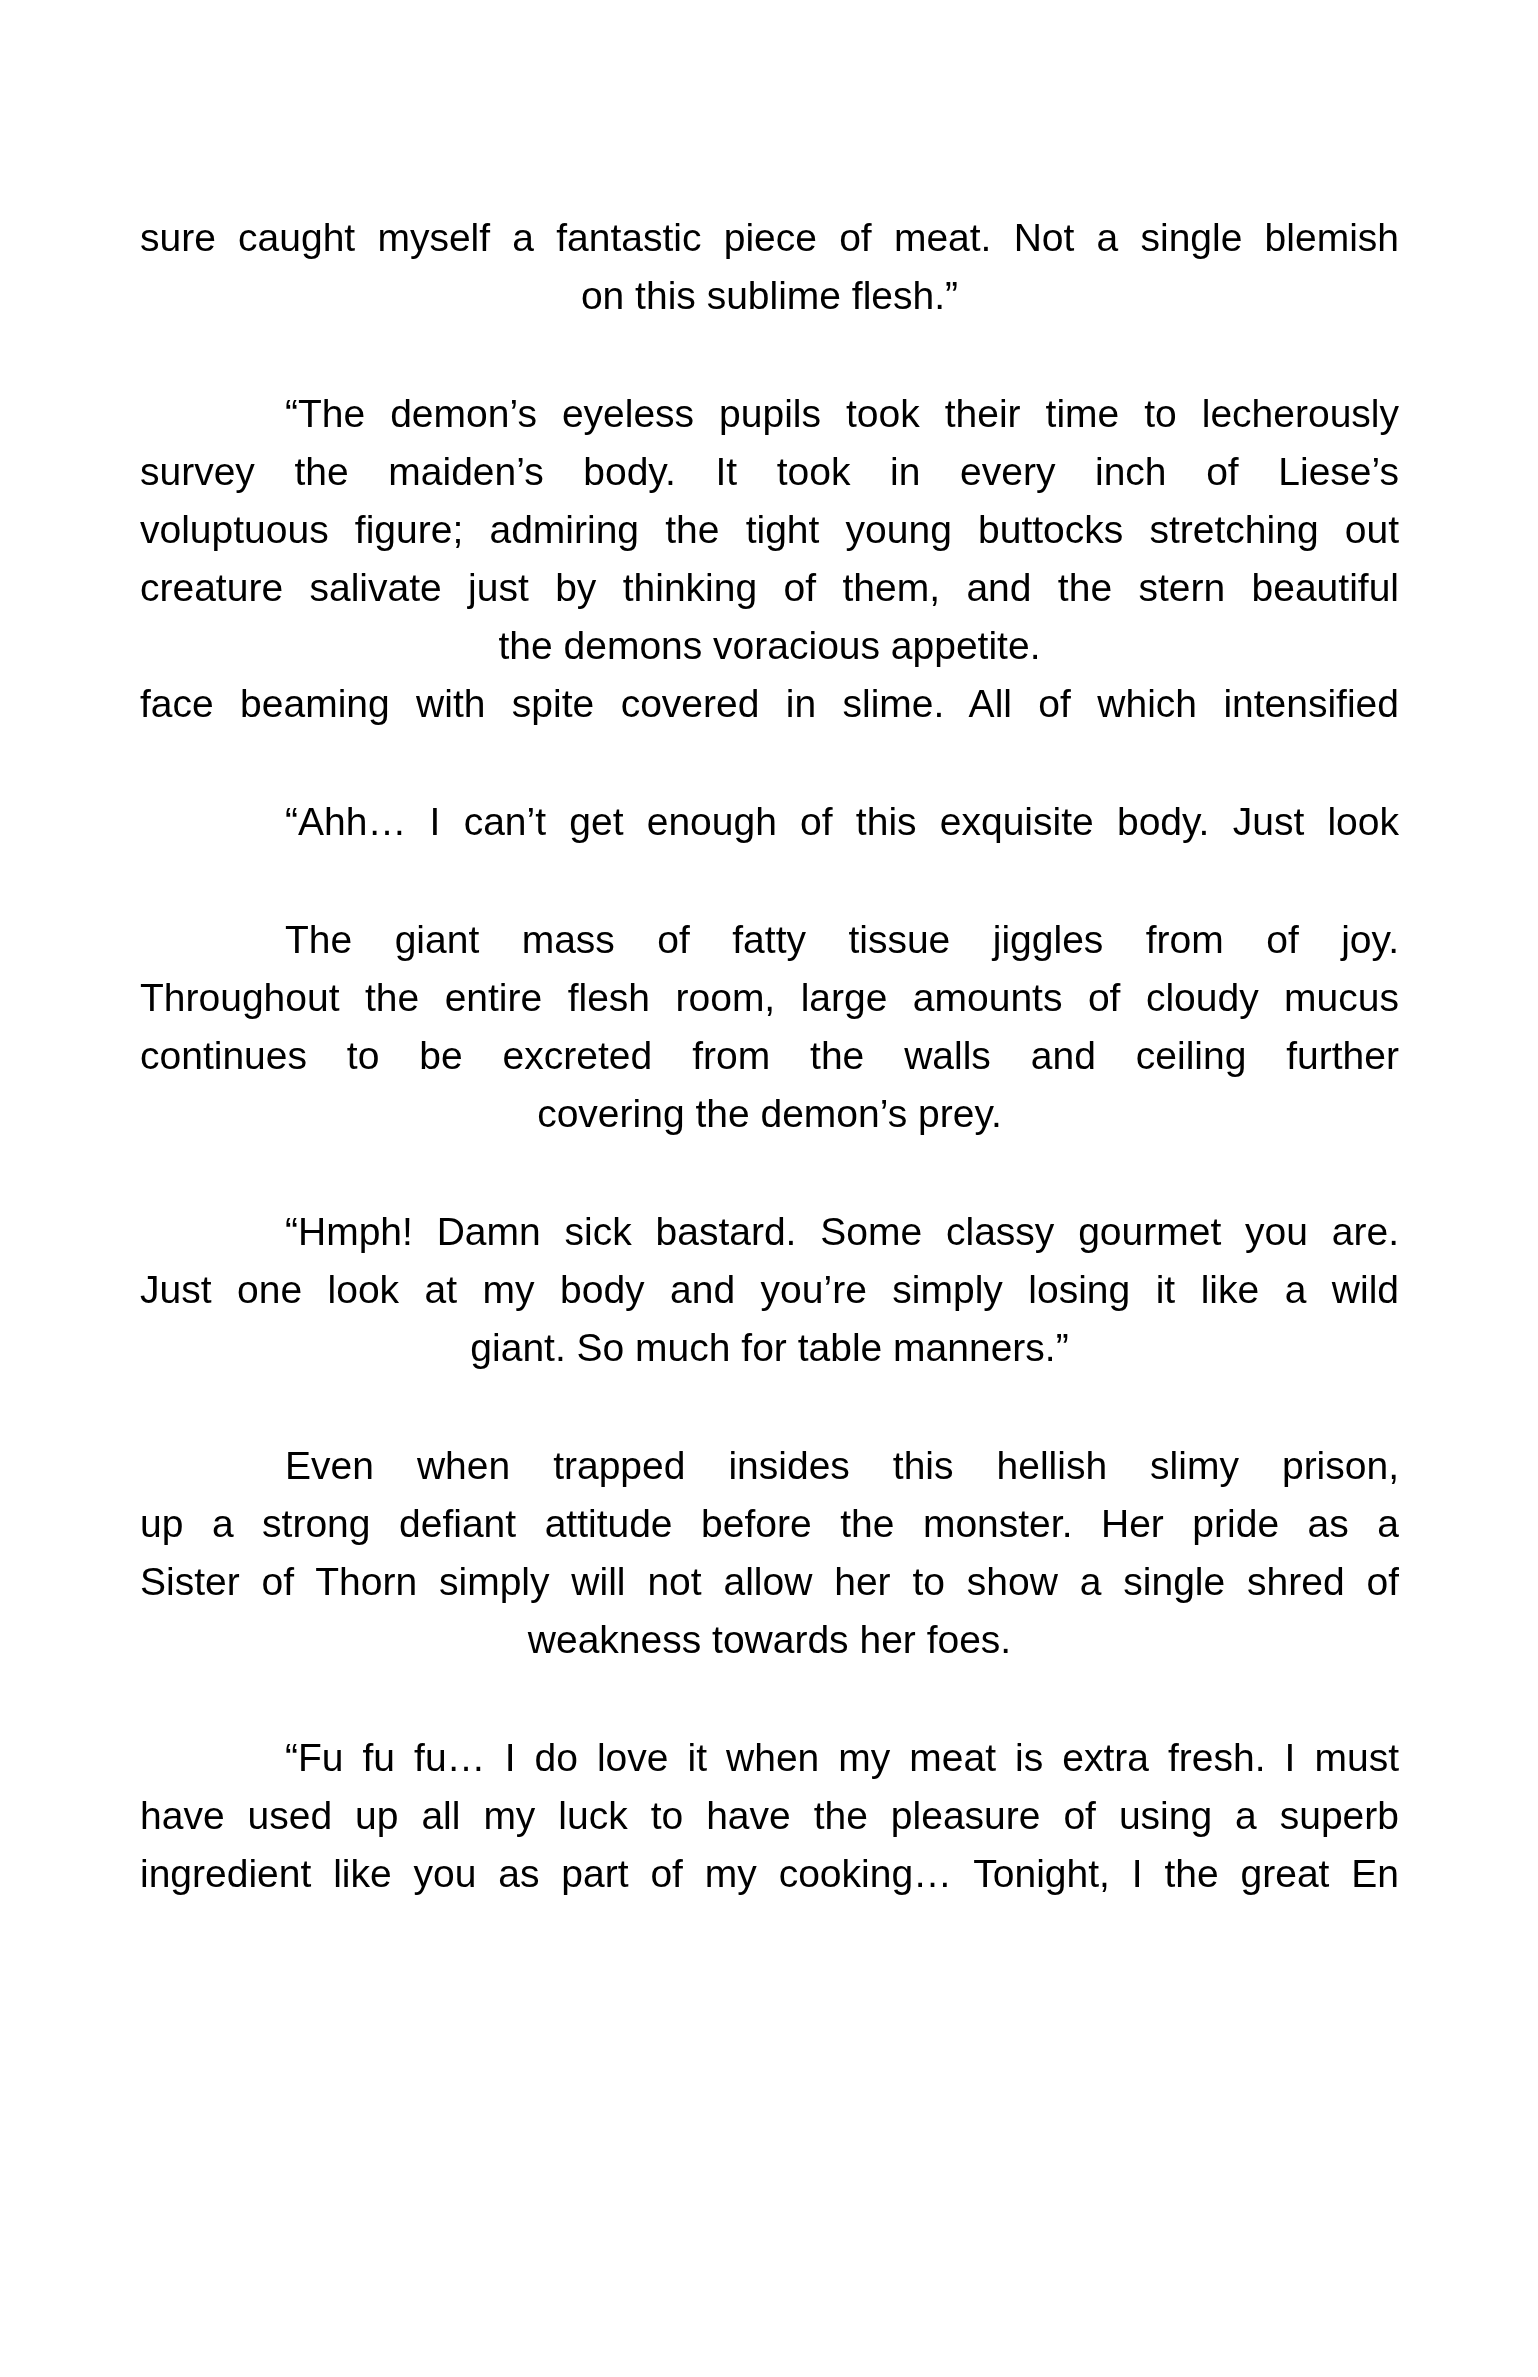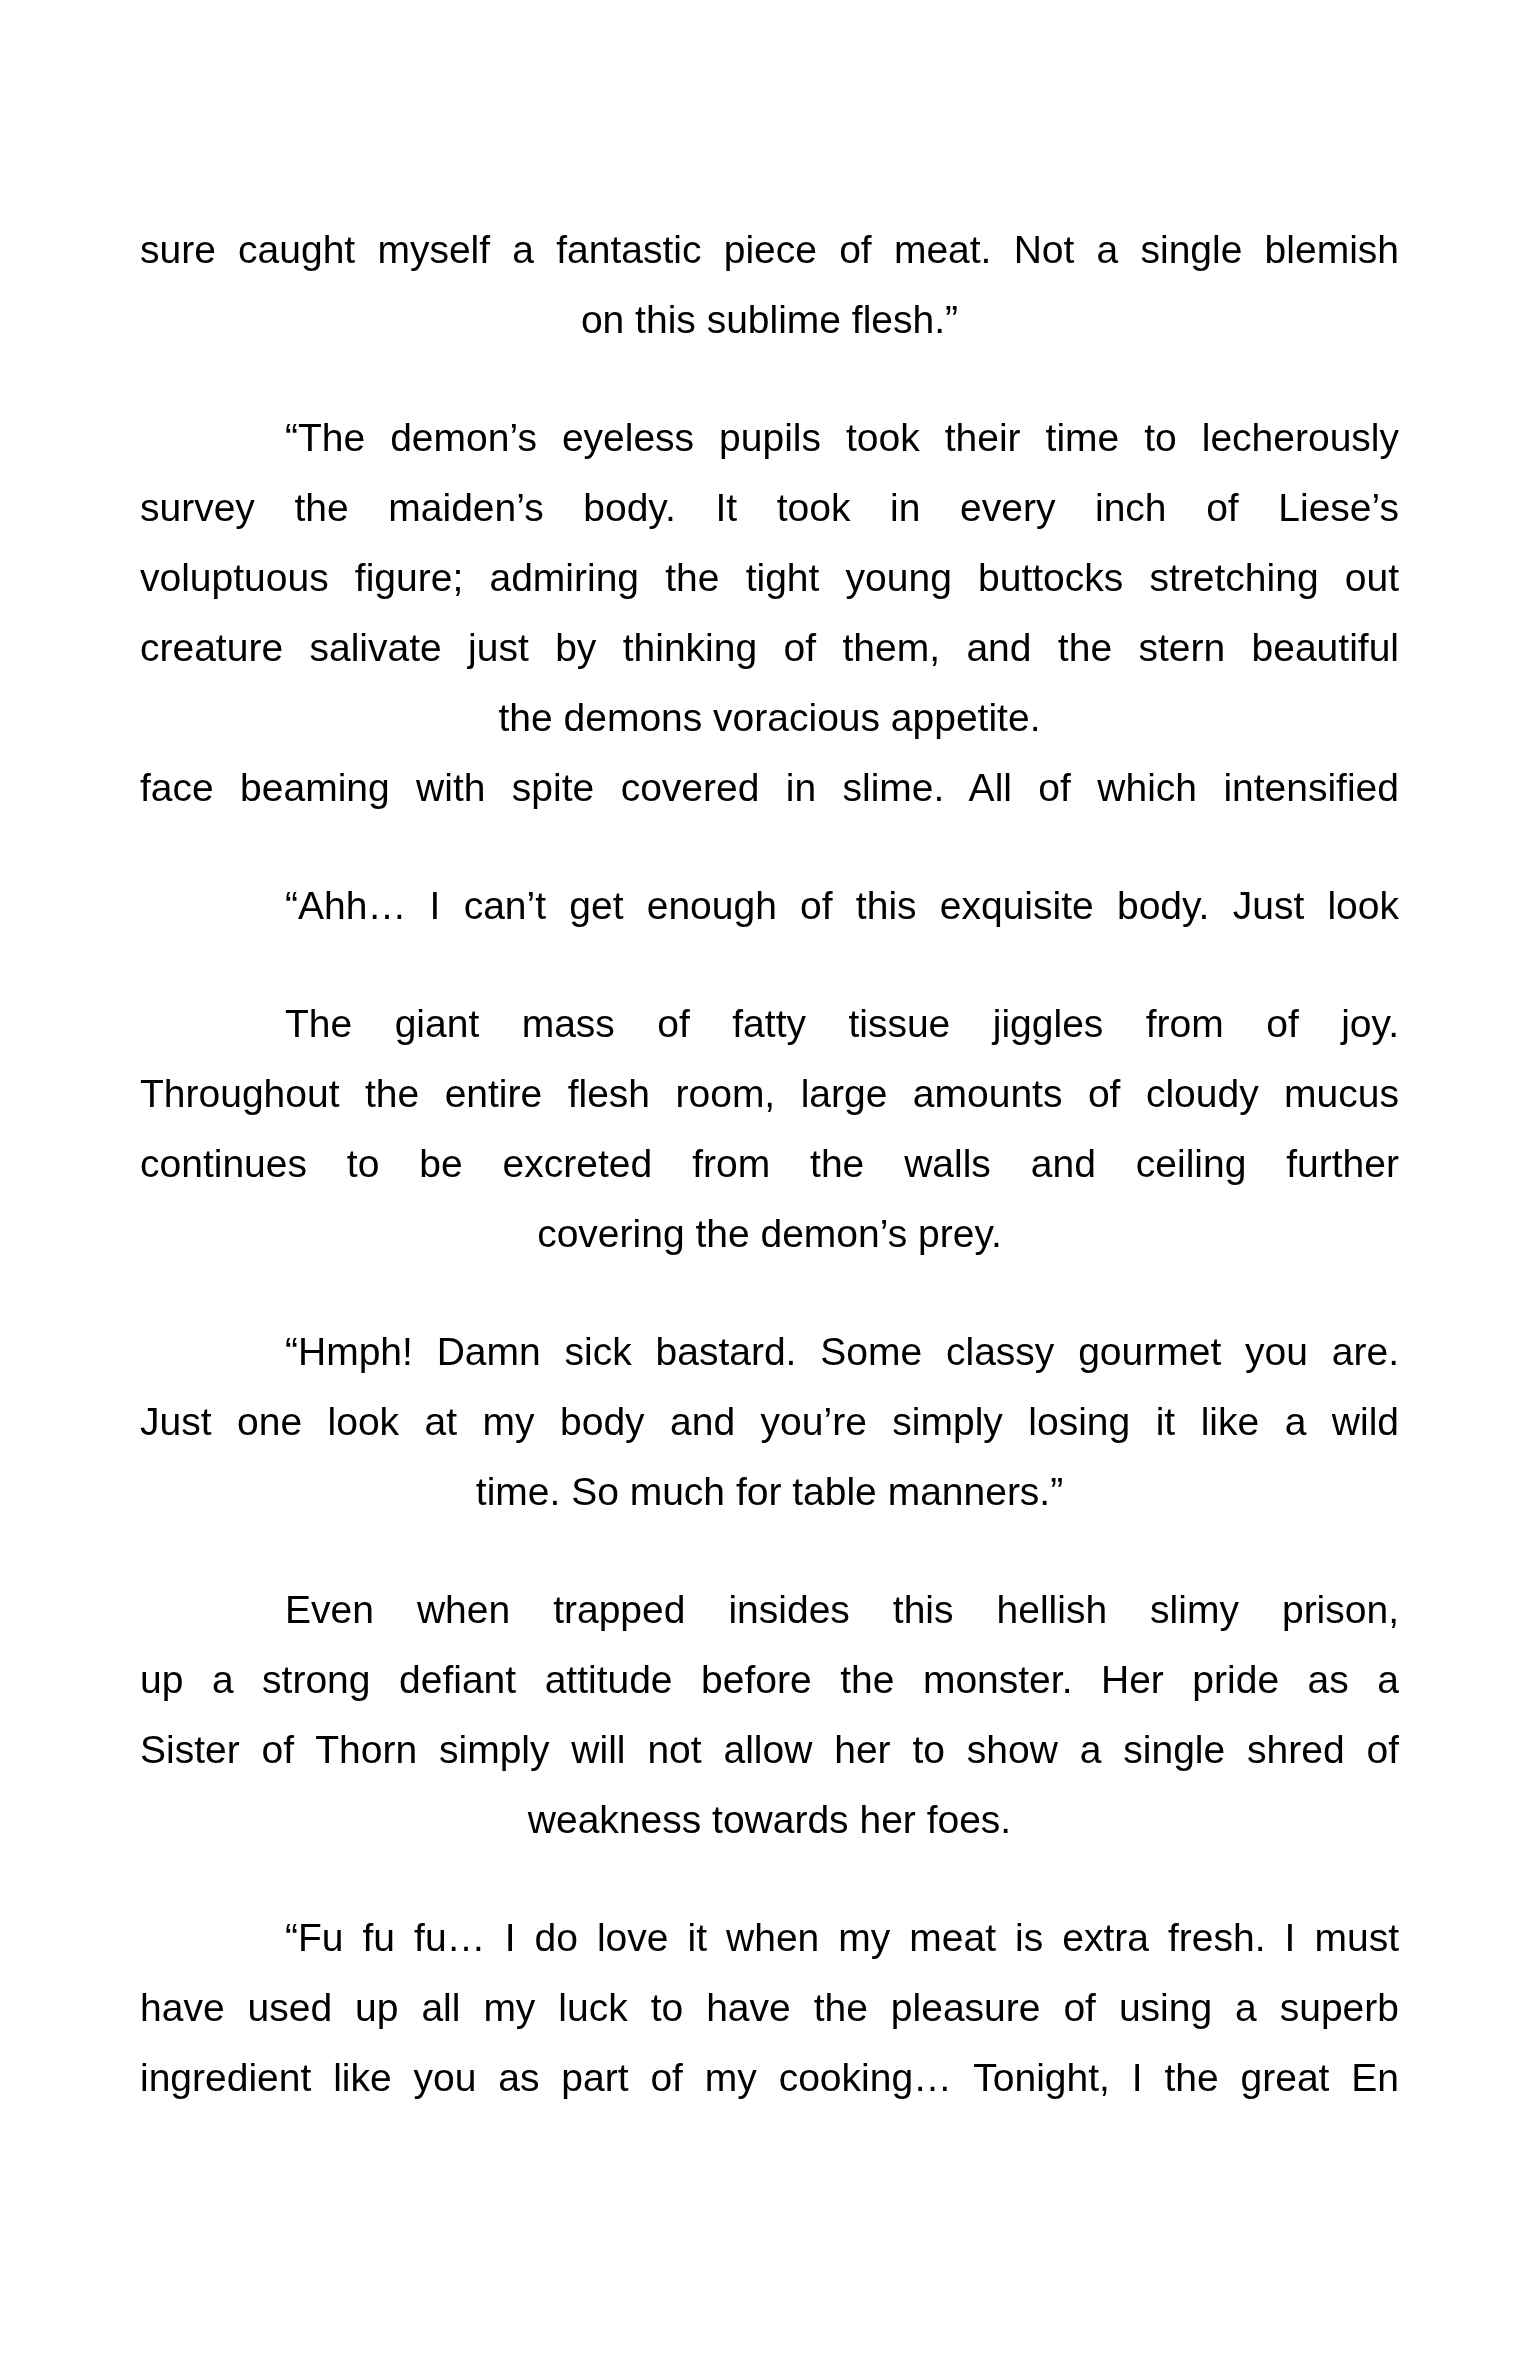--- a/index.html
+++ b/index.html
@@ -29,21 +29,20 @@
   }
   .paragraph:last-child {
     margin-bottom: 0;
   }
   
   .line {
     height: 58px;
     line-height: 58px;
     overflow: hidden;
     text-align: justify;
-    margin-top: 12px;
   }
   
   .line.just::after {
     content: "";
     display: inline-block;
     width: 100%;
     height: 0;
   }
   .line.last {
     text-align: center;
@@ -74,21 +73,21 @@
       </div>
       <div class="paragraph">
         <div class="line just indent">The giant mass of fatty tissue jiggles from of joy.</div>
         <div class="line just">Throughout the entire flesh room, large amounts of cloudy mucus</div>
         <div class="line just">continues to be excreted from the walls and ceiling further</div>
         <div class="line last">covering the demon’s prey.</div>
       </div>
       <div class="paragraph">
         <div class="line just indent">“Hmph! Damn sick bastard. Some classy gourmet you are.</div>
         <div class="line just">Just one look at my body and you’re simply losing it like a wild</div>
-        <div class="line last">time. So much for table manners.”</div>
+        <div class="line last">giant. So much for table manners.”</div>
       </div>
       <div class="paragraph">
         <div class="line just indent">Even when trapped insides this hellish slimy prison,</div>
         <div class="line just">up a strong defiant attitude before the monster. Her pride as a</div>
         <div class="line just">Sister of Thorn simply will not allow her to show a single shred of</div>
         <div class="line last">weakness towards her foes.</div>
       </div>
       <div class="paragraph">
         <div class="line just indent">“Fu fu fu… I do love it when my meat is extra fresh. I must</div>
         <div class="line just">have used up all my luck to have the pleasure of using a superb</div>

